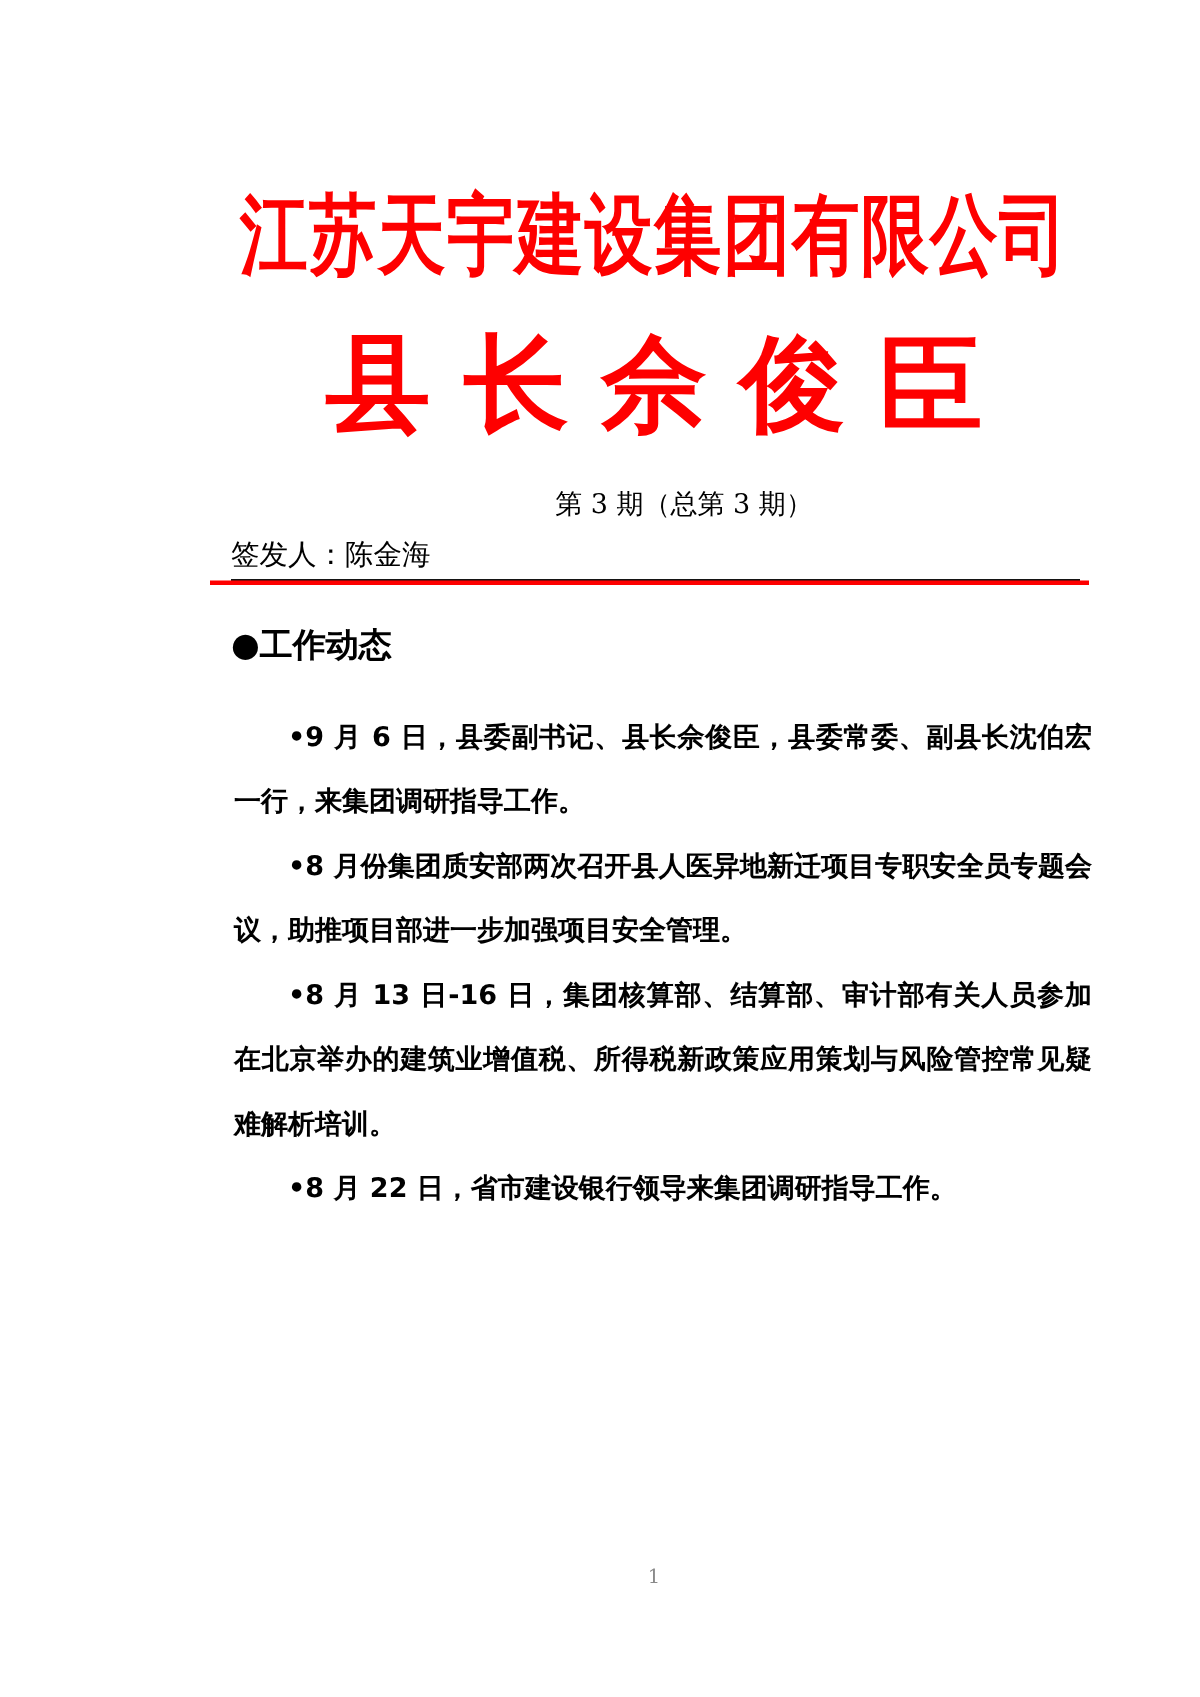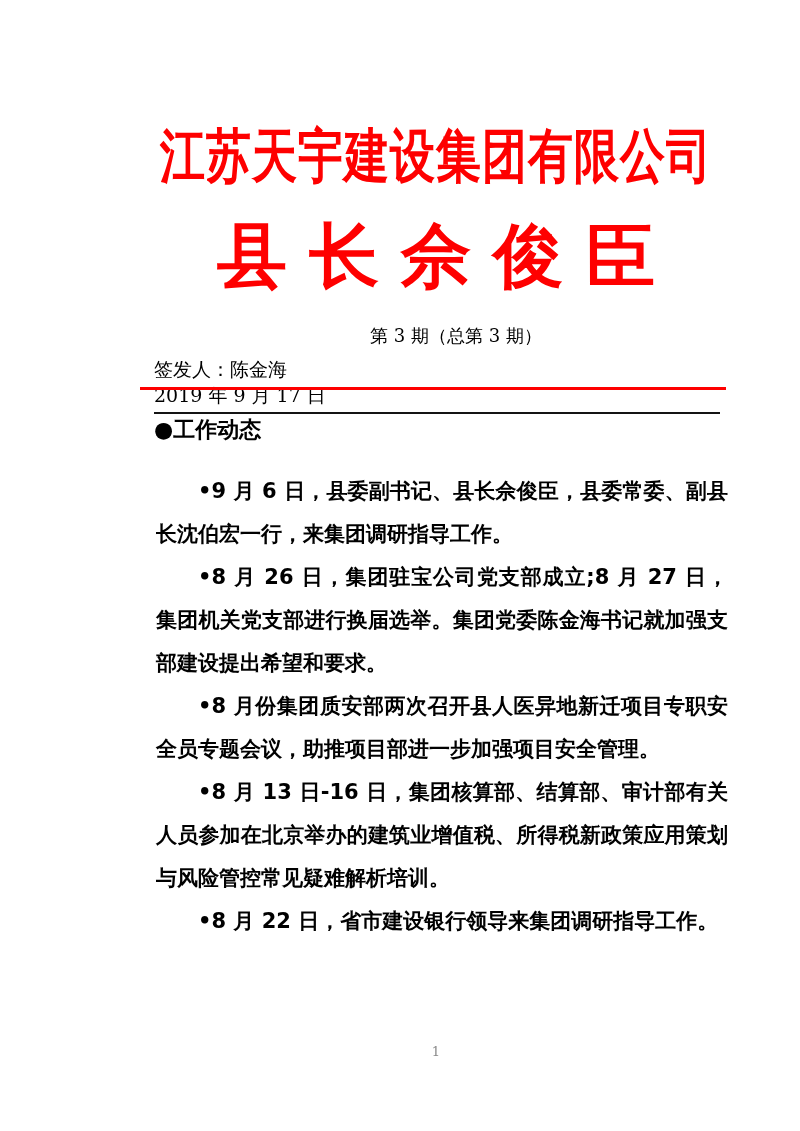--- a/index.html
+++ b/index.html
@@ -90,21 +90,21 @@
     font-size: 22px;
     font-weight: bold;
     font-family: "DejaVu Sans", sans-serif;
   }
   .body-text {
     position: absolute;
     top: 470px;
     left: 120px;
     width: 572px;
     color: #000000;
-    font-size: 21px;
+    font-size: 18px;
     line-height: 43px;
     font-weight: bold;
     font-family: "DejaVu Sans", sans-serif;
     text-align: justify;
   }
   .para {
     margin: 0;
     text-indent: 2em;
   }
   .page-number {
@@ -124,30 +124,28 @@
 <div class="page">
 
   <h1 class="org-title">江苏天宇建设集团有限公司</h1>
 
   <h2 class="doc-title">县长佘俊臣</h2>
 
   <div class="issue-line">第 3 期（总第 3 期）</div>
 
   <div class="signer-row">
     <span>签发人：陈金海</span>
-    <span>2019 年 9 月 17 日</span>
   </div>
 
   <div class="red-rule"></div>
 
   <div class="section-header">●工作动态</div>
 
   <div class="body-text">
     <p class="para">•9 月 6 日，县委副书记、县长佘俊臣，县委常委、副县长沈伯宏一行，来集团调研指导工作。</p>
-    <p class="para">•8 月 26 日，集团驻宝公司党支部成立;8 月 27 日，集团机关党支部进行换届选举。集团党委陈金海书记就加强支部建设提出希望和要求。</p>
     <p class="para">•8 月份集团质安部两次召开县人医异地新迁项目专职安全员专题会议，助推项目部进一步加强项目安全管理。</p>
     <p class="para">•8 月 13 日-16 日，集团核算部、结算部、审计部有关人员参加在北京举办的建筑业增值税、所得税新政策应用策划与风险管控常见疑难解析培训。</p>
     <p class="para">•8 月 22 日，省市建设银行领导来集团调研指导工作。</p>
   </div>
 
   <div class="page-number">1</div>
 
 </div>
 
 </body></html>

